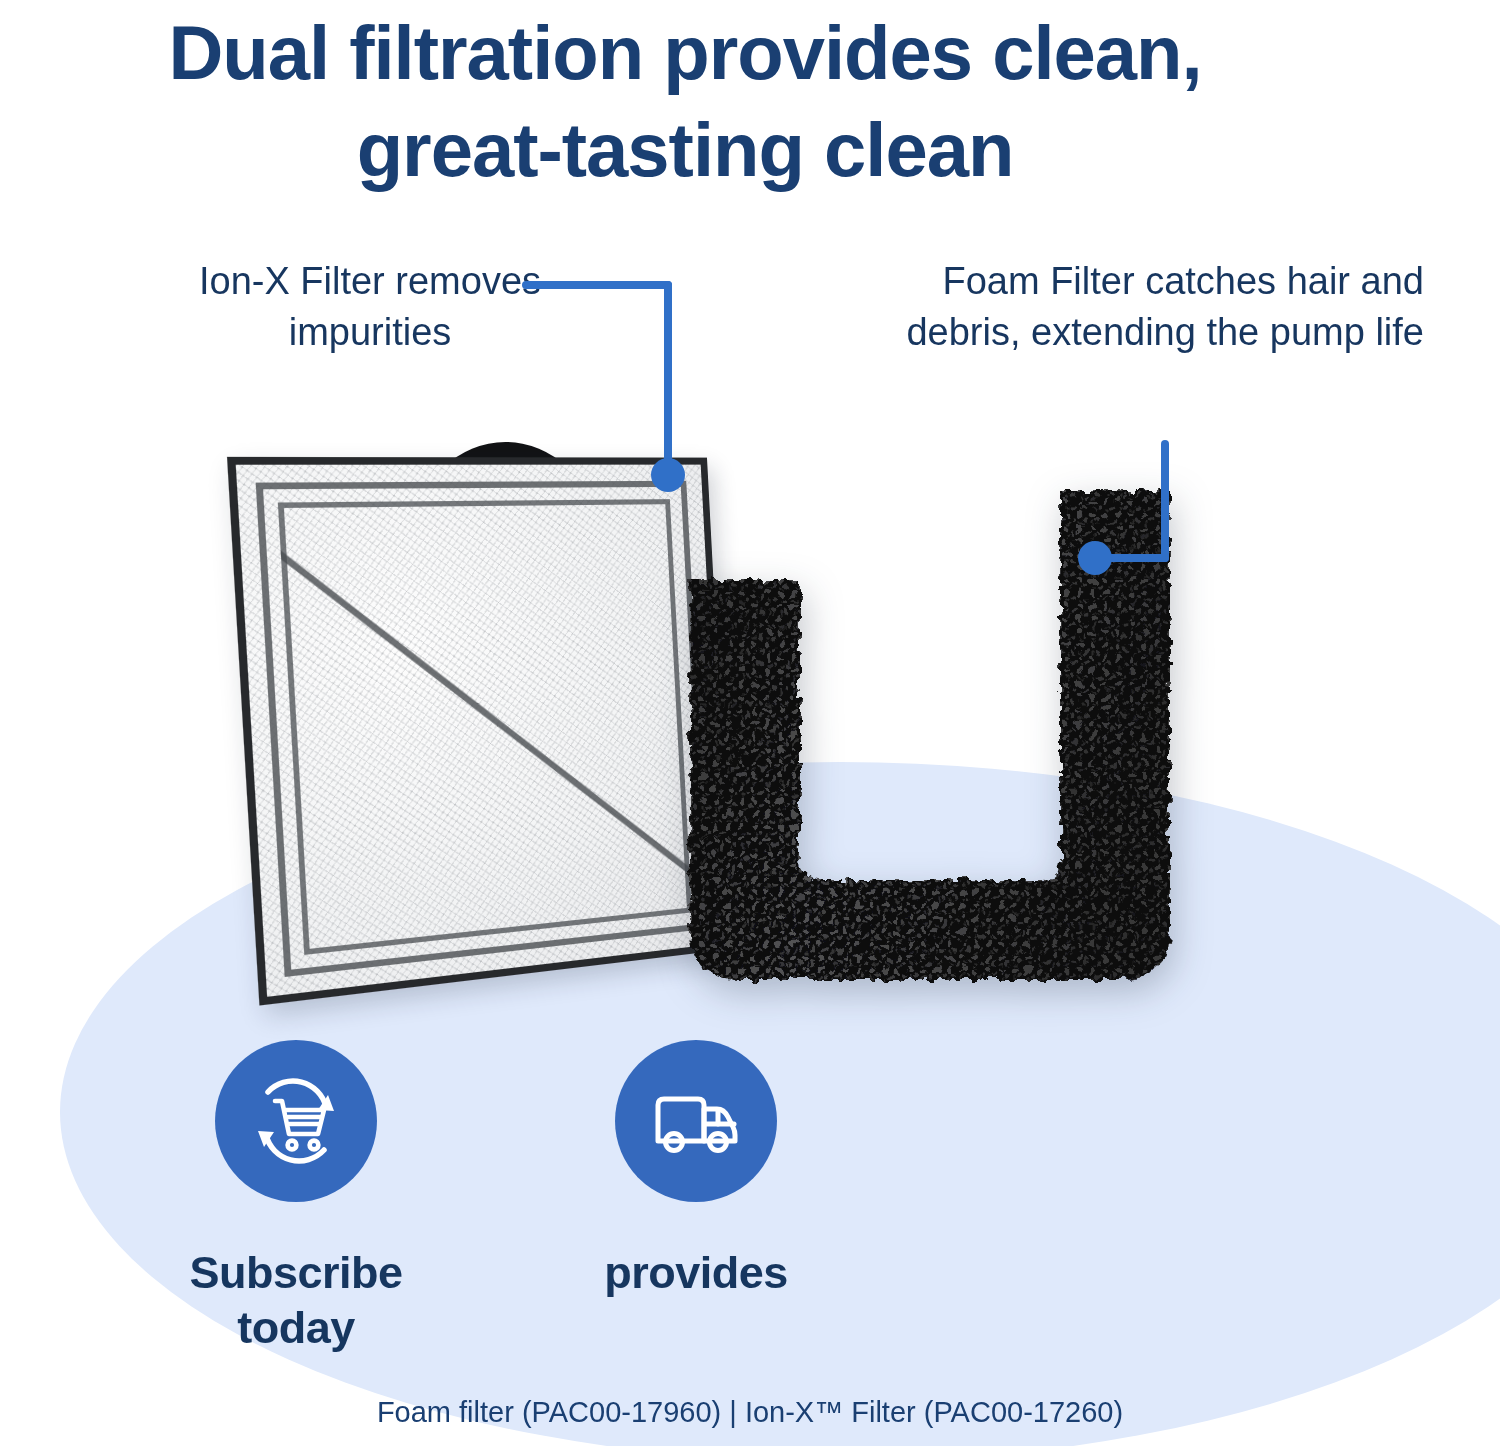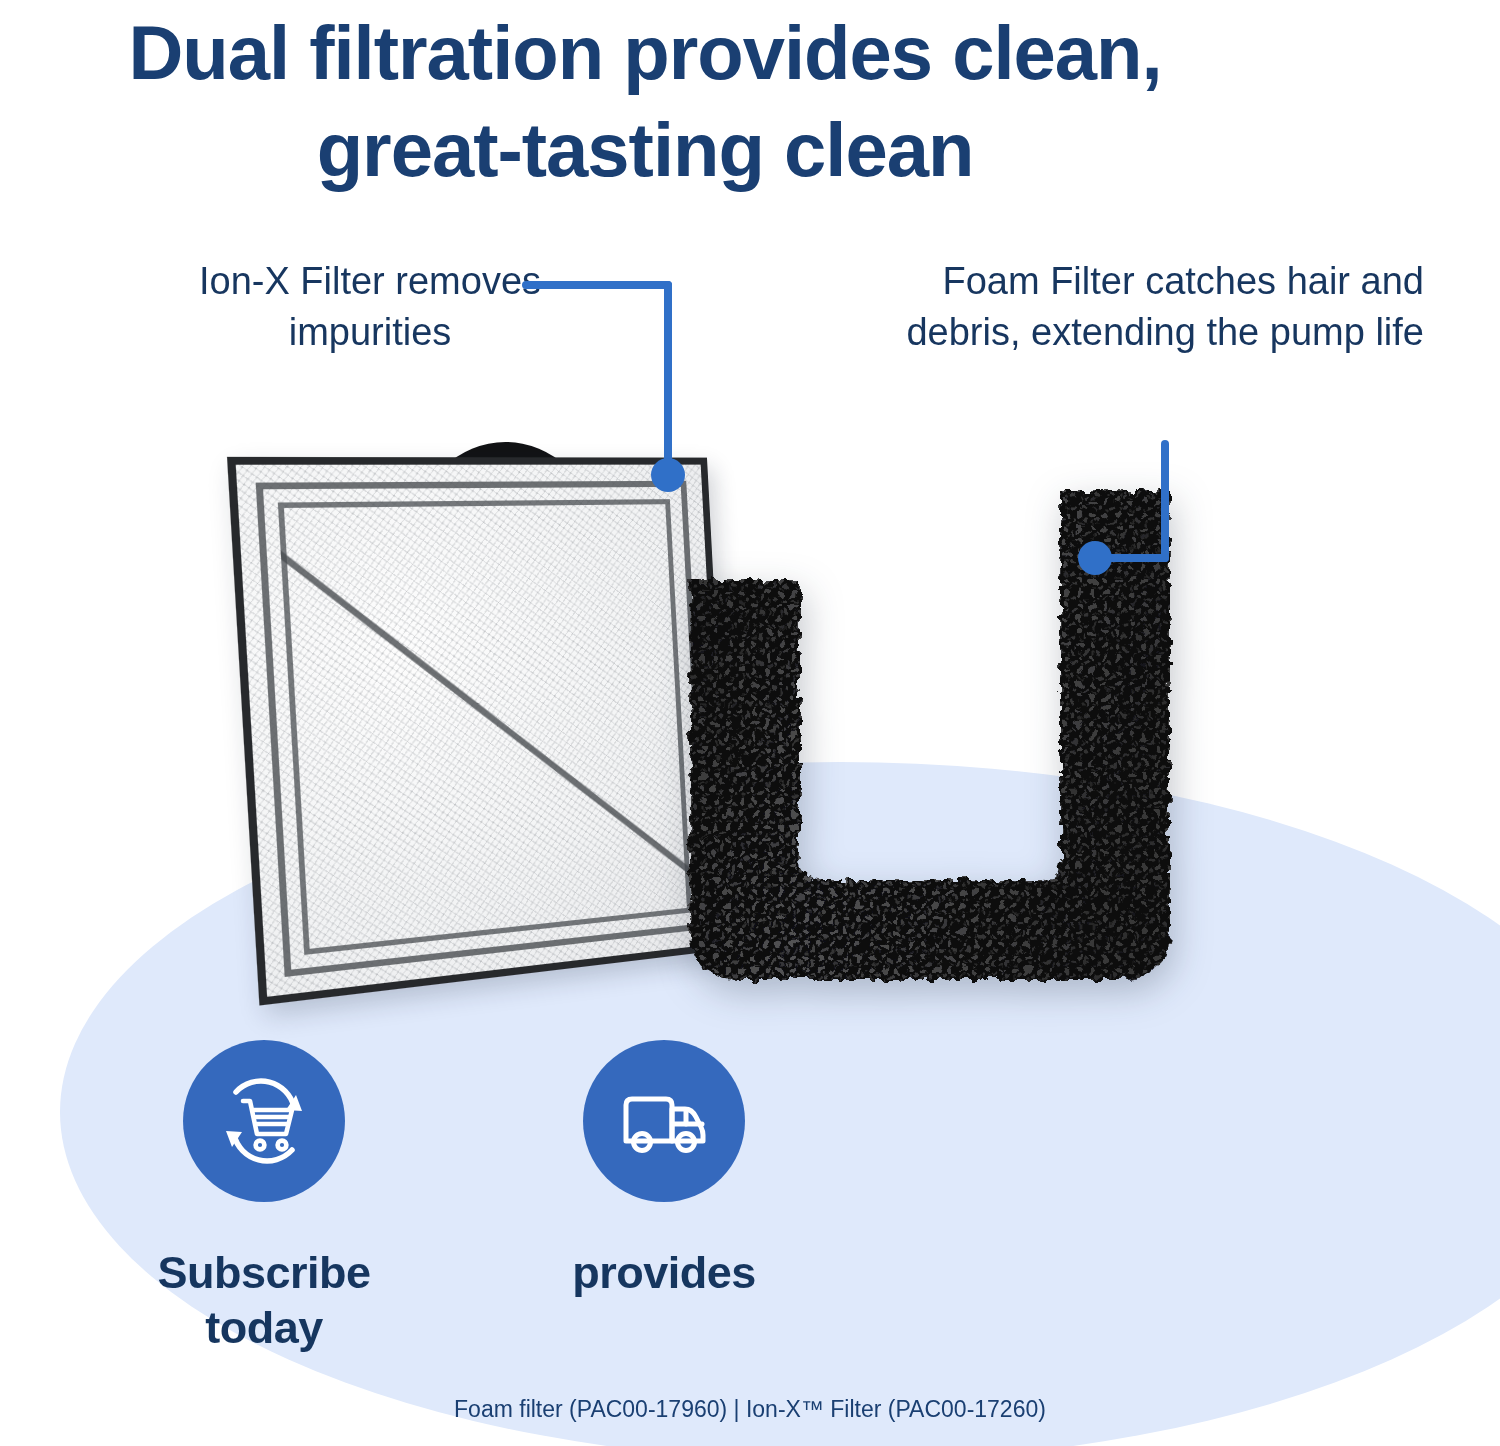--- a/index.html
+++ b/index.html
@@ -36,20 +36,21 @@
     left: 0;
     top: 4px;
     width: 1290px;
     text-align: center;
     z-index: 5;
     color: #1a3f72;
     font-size: 76px;
     font-weight: bold;
     line-height: 1.28;
     letter-spacing: -1px;
+    padding-left: 40px;
   }
   .headline .l2 { display: block; }
 
   
   .callout {
     position: absolute;
     z-index: 6;
     color: #17365f;
     font-size: 38px;
     line-height: 1.33;
@@ -175,21 +176,21 @@
   .foam-svg { display: block; width: 100%; height: 100%; }
 
   
   .benefits {
     position: absolute;
     left: 0;
     top: 1040px;
     width: 1198px;
     z-index: 6;
     display: flex;
-    padding-left: 64px;
+    padding-left: 96px;
     box-sizing: border-box;
   }
   .benefit {
     width: 400px;
     display: flex;
     flex-direction: column;
     align-items: center;
   }
   .benefit-circle {
     width: 162px;
@@ -214,21 +215,21 @@
 
   
   .footer {
     position: absolute;
     left: 0;
     top: 1396px;
     width: 1500px;
     text-align: center;
     z-index: 6;
     color: #1a3f72;
-    font-size: 23px;
+    font-size: 29px;
     font-weight: 400;
   }
 </style>
 </head>
 <body>
 
 <div id="stage">
 
   <div class="bg-ellipse"></div>
 

